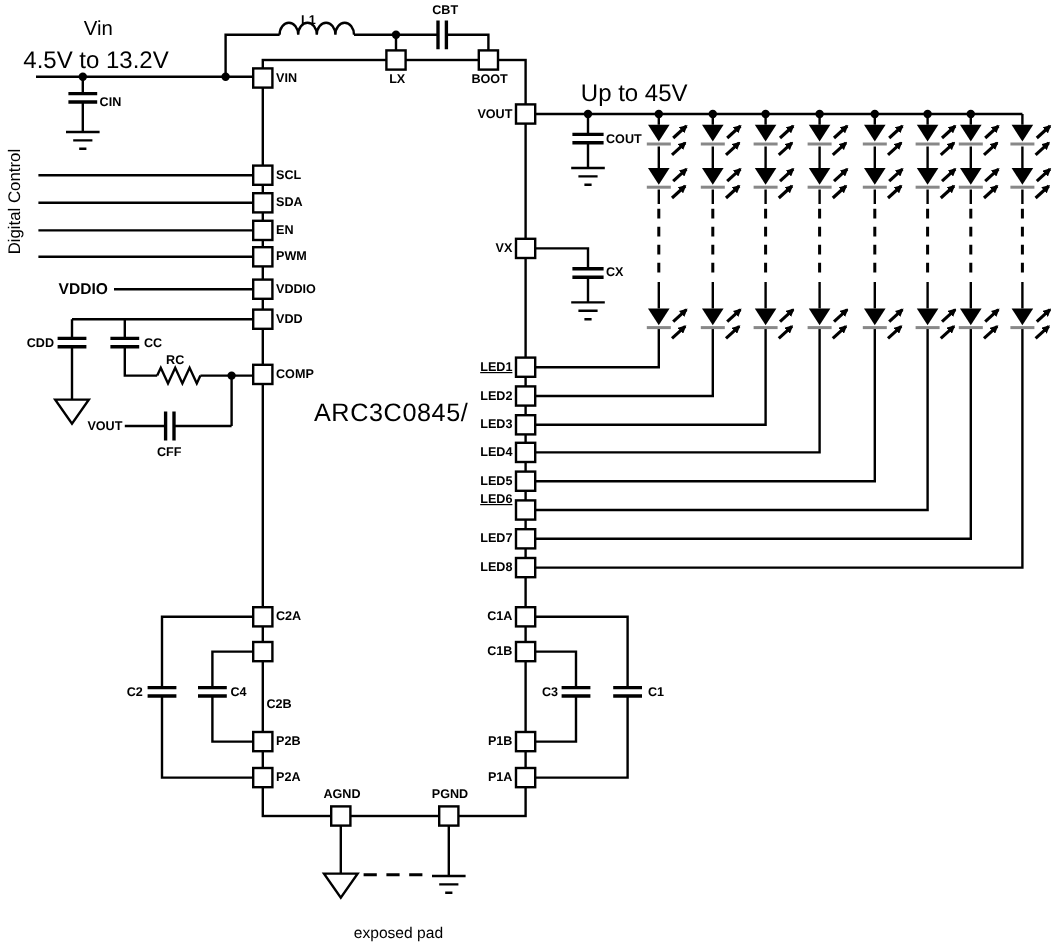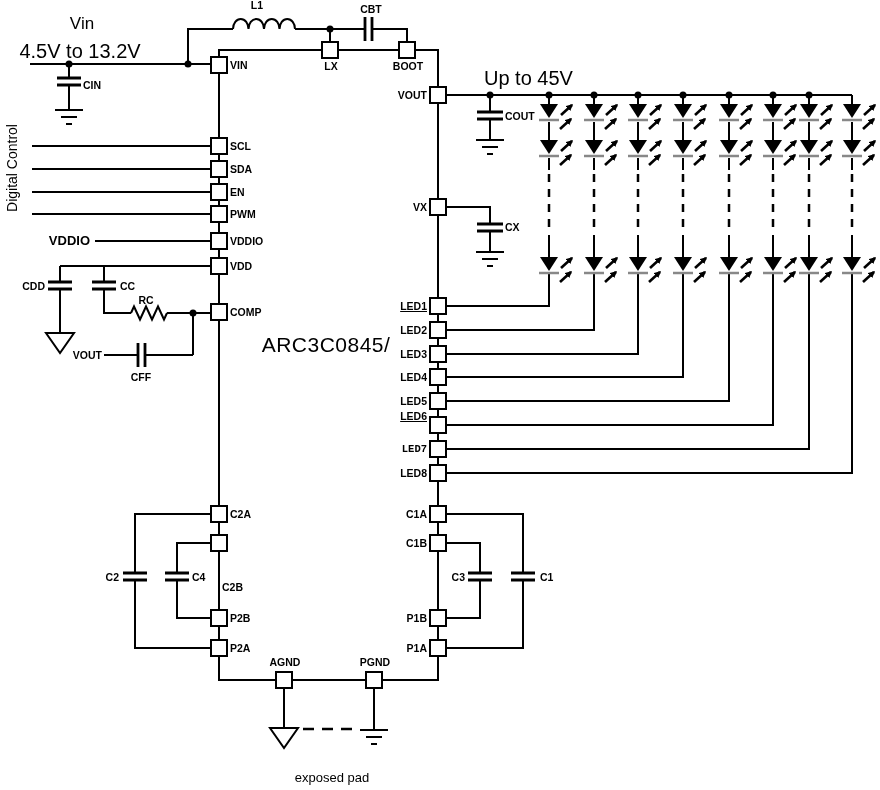--- a/index.html
+++ b/index.html
@@ -266,21 +266,21 @@
 
   <div class="vin lbl ctr" style="left:82px;top:15px">Vin</div>
   <div class="big lbl ctr" style="left:80px;top:41px">4.5V to 13.2V</div>
   <div class="digital" style="left:12px;top:168px">Digital Control</div>
   <div class="vddio lbl rt" style="left:90px;top:234px">VDDIO</div>
   <div class="lbl rt" style="left:102px;top:350px">VOUT</div>
   <div class="big lbl" style="left:484px;top:68px">Up to 45V</div>
   <div class="icname lbl ctr" style="left:326px;top:334px">ARC3C0845/</div>
   <div class="note lbl ctr" style="left:332px;top:771px">exposed pad</div>
 
-  <div class="lbl ctr" style="left:257px;top:0">L1</div>
+  <div class="lbl ctr" style="left:257px;top:12px">L1</div>
   <div class="lbl ctr" style="left:371px;top:4px">CBT</div>
   <div class="lbl" style="left:83px;top:80px">CIN</div>
   <div class="lbl" style="left:505px;top:111px">COUT</div>
   <div class="lbl" style="left:505px;top:222px">CX</div>
   <div class="lbl rt" style="left:45px;top:281px">CDD</div>
   <div class="lbl" style="left:120px;top:281px">CC</div>
   <div class="lbl ctr" style="left:146px;top:295px">RC</div>
   <div class="lbl ctr" style="left:141px;top:372px">CFF</div>
   <div class="lbl rt" style="left:119px;top:572px">C2</div>
   <div class="lbl" style="left:192px;top:572px">C4</div>
@@ -303,21 +303,21 @@
       <div class="lbl ctr" style="left: 331px; top: 61px;">LX</div>
       <div class="lbl ctr" style="left: 408px; top: 61px;">BOOT</div>
       <div class="lbl rt" style="left: 427px; top: 90px;">VOUT</div>
       <div class="lbl rt" style="left: 427px; top: 202px;">VX</div>
       <div class="lbl rt" style="left: 427px; top: 301px; text-decoration: underline;">LED1</div>
       <div class="lbl rt" style="left: 427px; top: 325px;">LED2</div>
       <div class="lbl rt" style="left: 427px; top: 349px;">LED3</div>
       <div class="lbl rt" style="left: 427px; top: 372px;">LED4</div>
       <div class="lbl rt" style="left: 427px; top: 396px;">LED5</div>
       <div class="lbl rt" style="left: 427px; top: 411px; text-decoration: underline;">LED6</div>
-      <div class="lbl rt" style="left: 427px; top: 444px; font-family: Liberation Mono, monospace;">LED7</div>
+      <div class="lbl rt" style="left: 427px; top: 444px;">LED7</div>
       <div class="lbl rt" style="left: 427px; top: 468px;">LED8</div>
       <div class="lbl rt" style="left: 427px; top: 509px;">C1A</div>
       <div class="lbl rt" style="left: 427px; top: 538px;">C1B</div>
       <div class="lbl rt" style="left: 427px; top: 613px;">P1B</div>
       <div class="lbl rt" style="left: 427px; top: 643px;">P1A</div>
       <div class="lbl ctr" style="left: 285px; top: 657px;">AGND</div>
       <div class="lbl ctr" style="left: 375px; top: 657px;">PGND</div>
     </div>
 </div>
 

